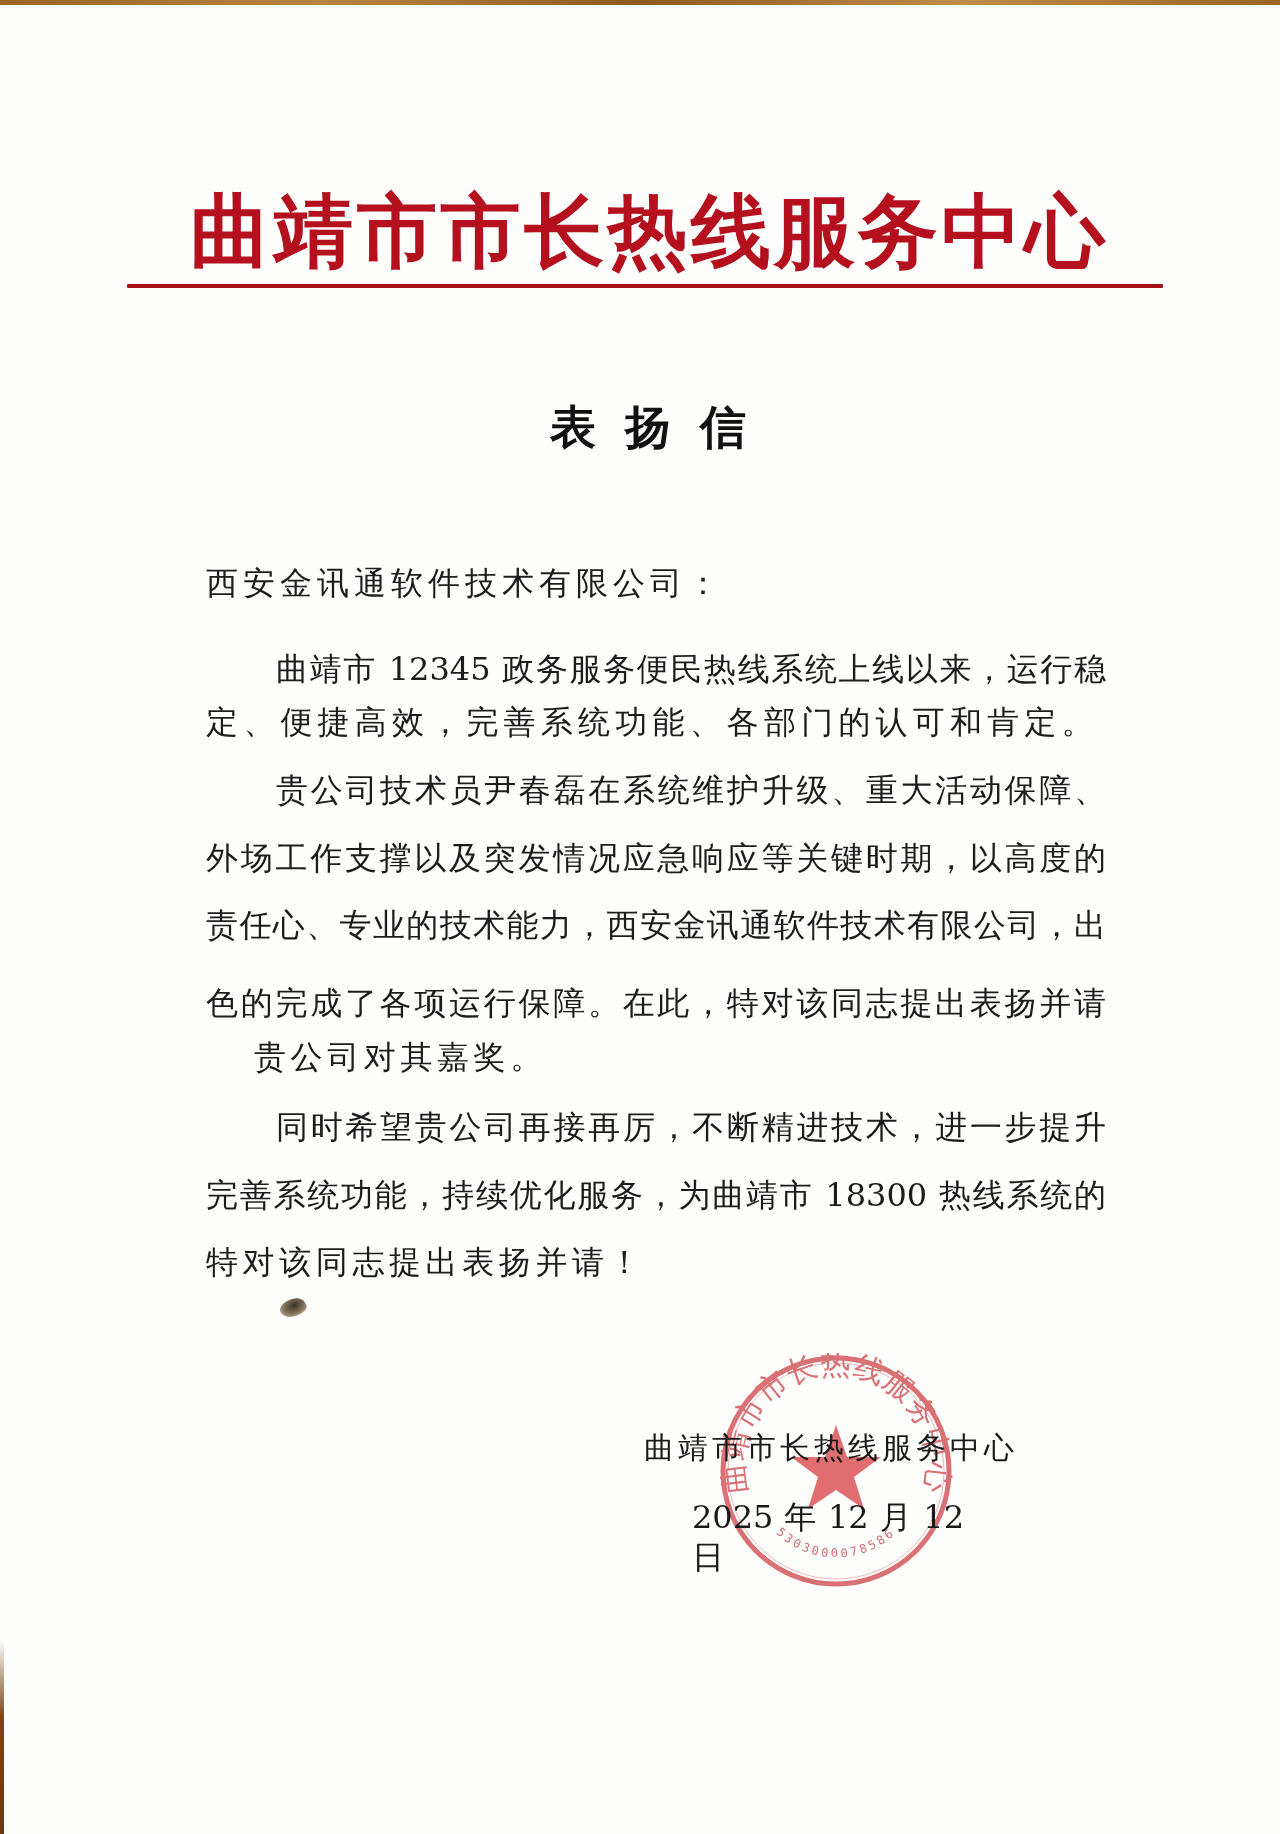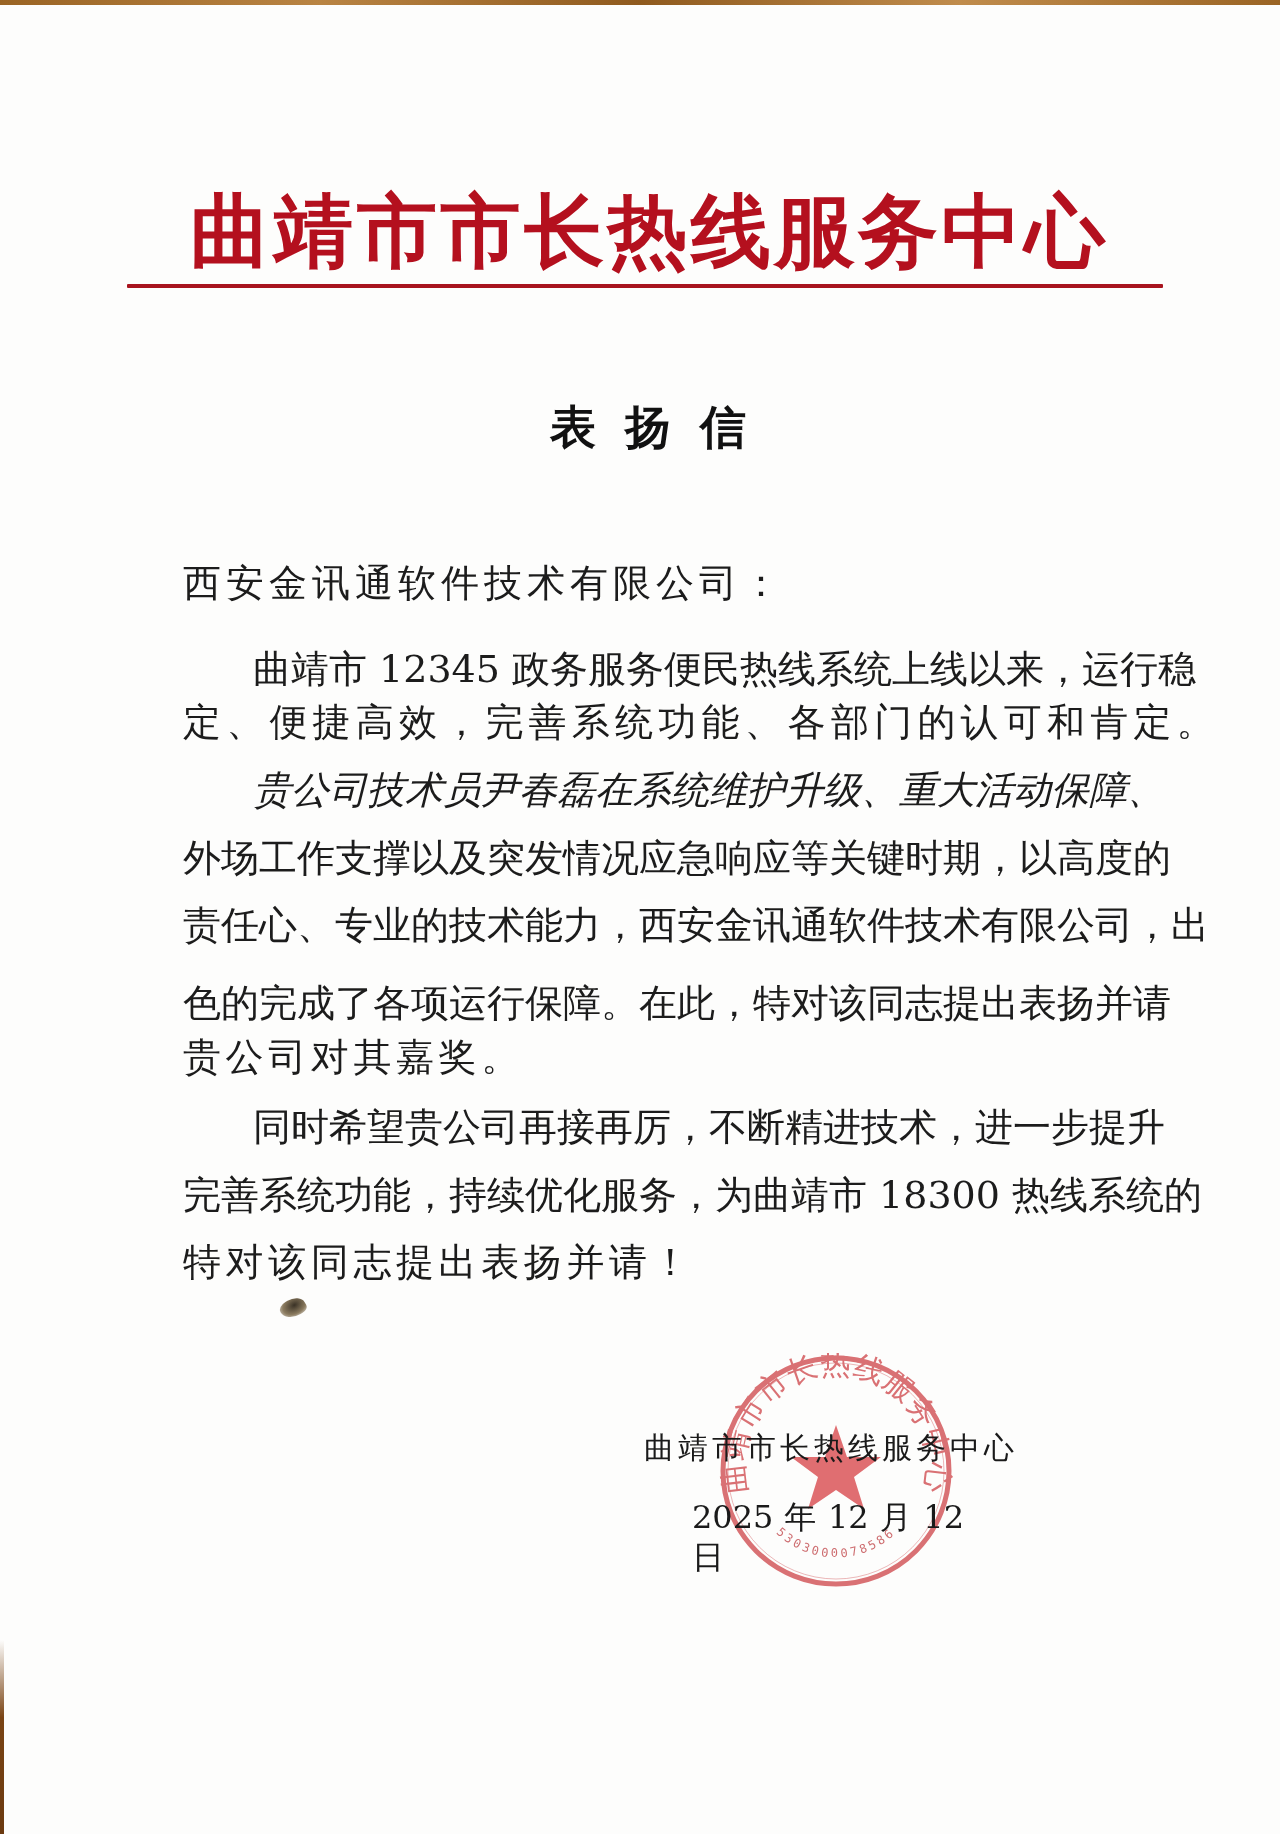--- a/index.html
+++ b/index.html
@@ -28,22 +28,22 @@
     position: absolute; left: 127px; top: 284px; width: 1036px; height: 4px;
     background: #a8141e; border-radius: 1px;
   }
   .letter-heading {
     position: absolute; left: 548px; top: 400px; width: 200px; height: 56px;
     display: flex; justify-content: space-between; align-items: center;
     font-size: 46px; font-weight: bold; color: #111;
   }
   .letter-heading span { display: inline-block; width: 50px; text-align: center; }
   .body-line {
-    position: absolute; left: 183px; width: 900px; height: 40px;
-    font-size: 38px; line-height: 40px; white-space: nowrap;
+    position: absolute; left: 206px; width: 900px; height: 40px;
+    font-size: 32px; line-height: 40px; white-space: nowrap;
     letter-spacing: 4.6px; color: #1c1c1c;
   }
   .body-line.justify { text-align: justify; text-align-last: justify; letter-spacing: 0; }
   .body-line.indent { padding-left: 70px; width: 830px; }
   .signature {
     position: absolute; left: 644px; top: 1428px; width: 370px; height: 40px;
     font-size: 30px; line-height: 40px; text-align: justify; text-align-last: justify;
     z-index: 3; color: #1a1a1a;
   }
   .sign-date {
@@ -85,25 +85,25 @@
 <div class="letter-heading">
   <span>表</span>
   <span>扬</span>
   <span>信</span>
 </div>
 
 <div class="body-line" style="top:563px; letter-spacing:5px;">西安金讯通软件技术有限公司：</div>
 
 <div class="body-line indent justify" style="top:633px;margin-top:16px;">曲靖市 12345 政务服务便民热线系统上线以来，运行稳</div>
 <div class="body-line" style="top:702px; letter-spacing:5.2px;">定、便捷高效，完善系统功能、各部门的认可和肯定。</div>
-<div class="body-line indent justify" style="top:770px;font-style:italic;">贵公司技术员尹春磊在系统维护升级、重大活动保障、</div>
+<div class="body-line indent justify" style="top:770px;">贵公司技术员尹春磊在系统维护升级、重大活动保障、</div>
 <div class="body-line justify" style="top:838px;">外场工作支撑以及突发情况应急响应等关键时期，以高度的</div>
 <div class="body-line justify" style="top:905px;">责任心、专业的技术能力，西安金讯通软件技术有限公司，出</div>
 <div class="body-line justify" style="top:971px;margin-top:12px;">色的完成了各项运行保障。在此，特对该同志提出表扬并请</div>
-<div class="body-line" style="top:1037px;">贵公司对其嘉奖。</div>
+<div class="body-line" style="top:1037px;margin-left:48px;">贵公司对其嘉奖。</div>
 <div class="body-line indent justify" style="top:1107px;">同时希望贵公司再接再厉，不断精进技术，进一步提升</div>
 <div class="body-line justify" style="top:1175px;">完善系统功能，持续优化服务，为曲靖市 18300 热线系统的</div>
 <div class="body-line" style="top:1242px;">特对该同志提出表扬并请！</div>
 
 <div class="smudge"></div>
 
 <svg class="seal" viewBox="0 0 236 236">
   <defs>
     <path id="sealArcTop" d="M 30 140 A 92 92 0 1 1 206 140"></path>
     <path id="sealArcBottom" d="M 38 150 A 86 86 0 0 0 198 150"></path>

